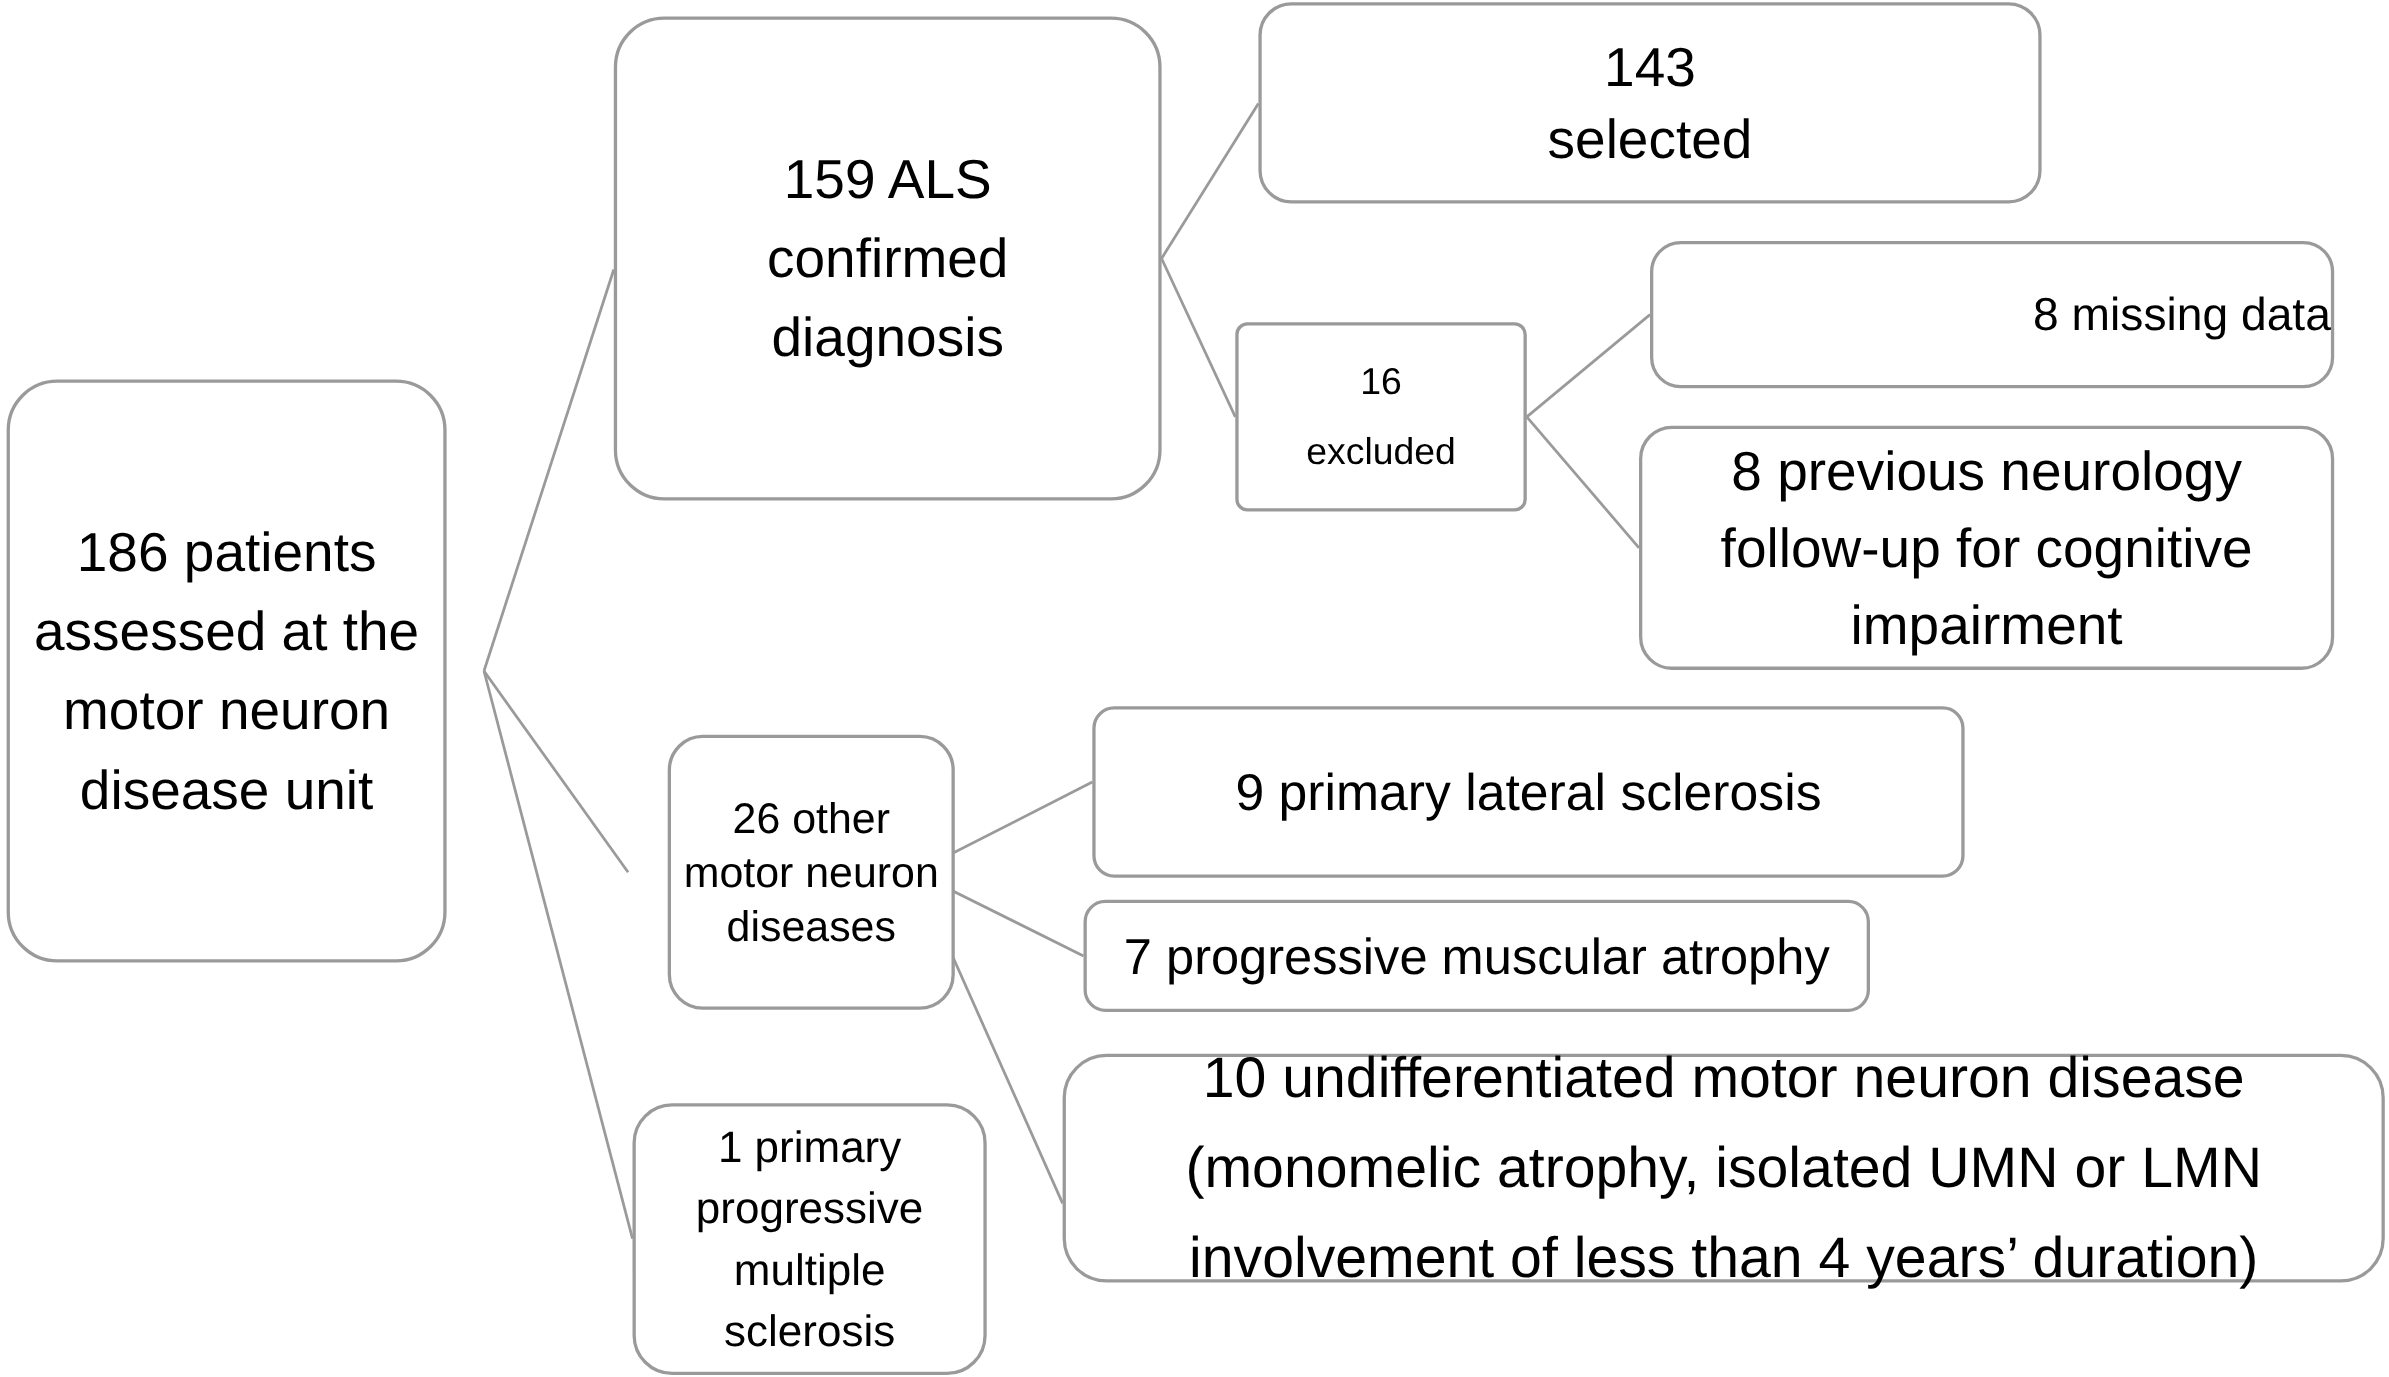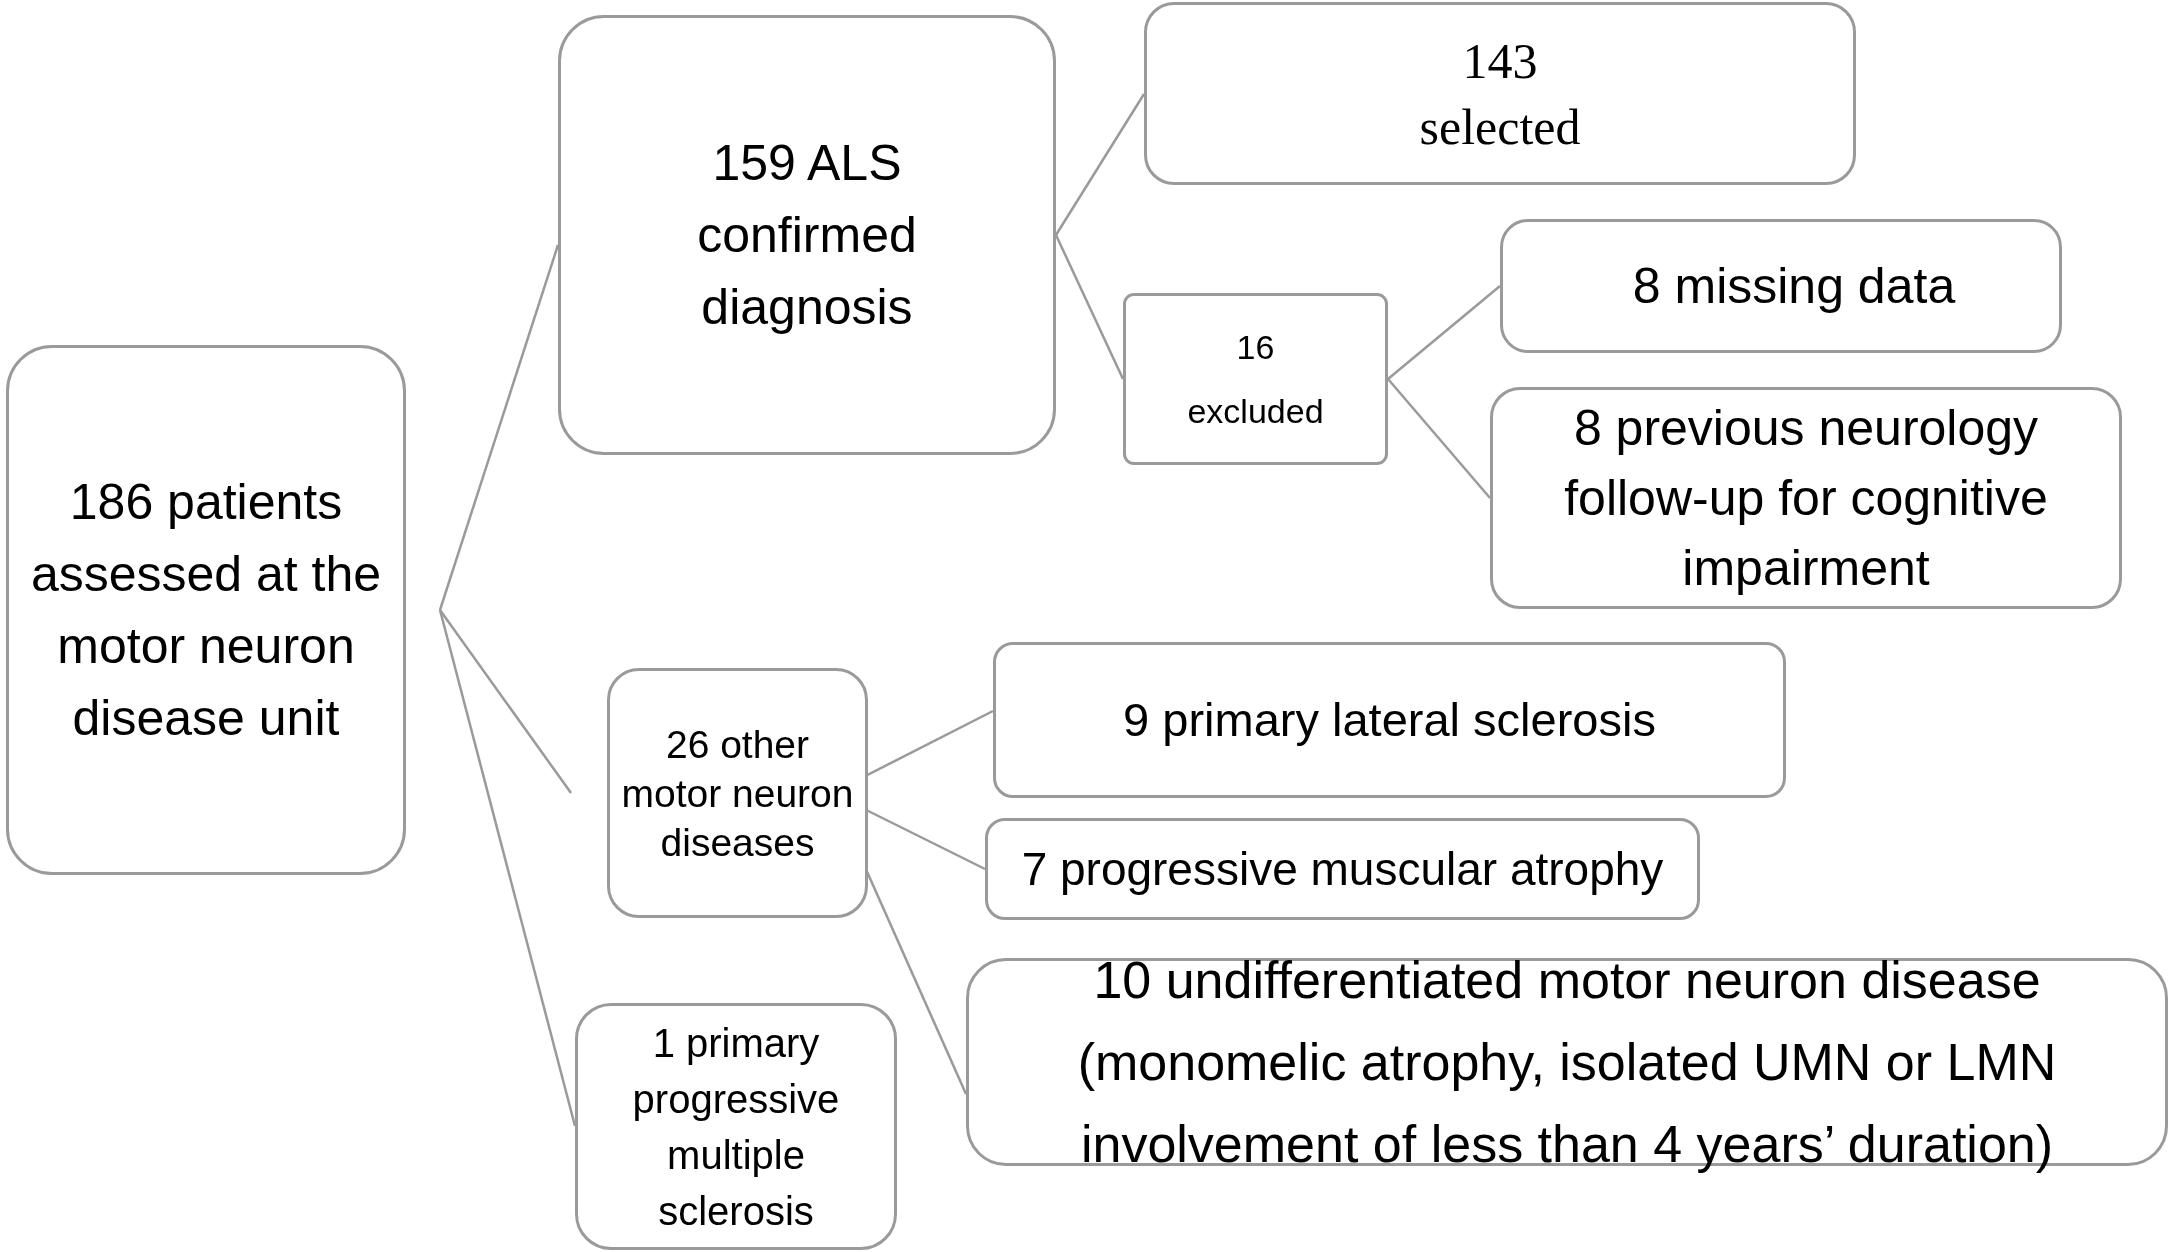--- a/index.html
+++ b/index.html
@@ -28,27 +28,27 @@
   }
   .ln { white-space:nowrap; }
 
   .b-patients { left:6px;    top:345px;  width:400px;  height:530px; border-radius:46px; font-size:50px; }
   .b-patients .ln { line-height:72px; }
 
   .b-als      { left:558px;  top:15px;   width:498px;  height:440px; border-radius:46px; font-size:50px; }
   .b-als .ln { line-height:72px; }
 
   .b-selected { left:1144px; top:2px;    width:712px;  height:183px; border-radius:30px; font-size:50px; }
-  .b-selected .ln { line-height:66px;font-family:Liberation Serif, serif; }
+  .b-selected .ln { line-height:66px; }
 
   .b-excluded { left:1123px; top:293px;  width:265px;  height:172px; border-radius:11px; font-size:34px; }
   .b-excluded .ln { line-height:64px; }
 
-  .b-missing  { left:1500px; top:219px;  width:562px;  height:134px; border-radius:28px; font-size:50px;
-                align-items:center; padding-left:26px; text-align:left; }
+  .b-missing  { left:1500px; top:219px;  width:622px;  height:134px; border-radius:28px; font-size:42px;
+                align-items:flex-end; padding-left:26px; text-align:left; }
   .b-missing .ln { line-height:56px; }
 
   .b-neuro    { left:1490px; top:387px;  width:632px;  height:222px; border-radius:30px; font-size:50px; }
   .b-neuro .ln { line-height:70px; }
 
   .b-other    { left:571px;  top:668px;  width:261px;  height:250px; border-radius:32px; font-size:39px;margin-left:36px; }
   .b-other .ln { line-height:49px; }
 
   .b-pls      { left:993px;  top:642px;  width:793px;  height:156px; border-radius:20px; font-size:47px; }
   .b-pls .ln { line-height:52px; }

